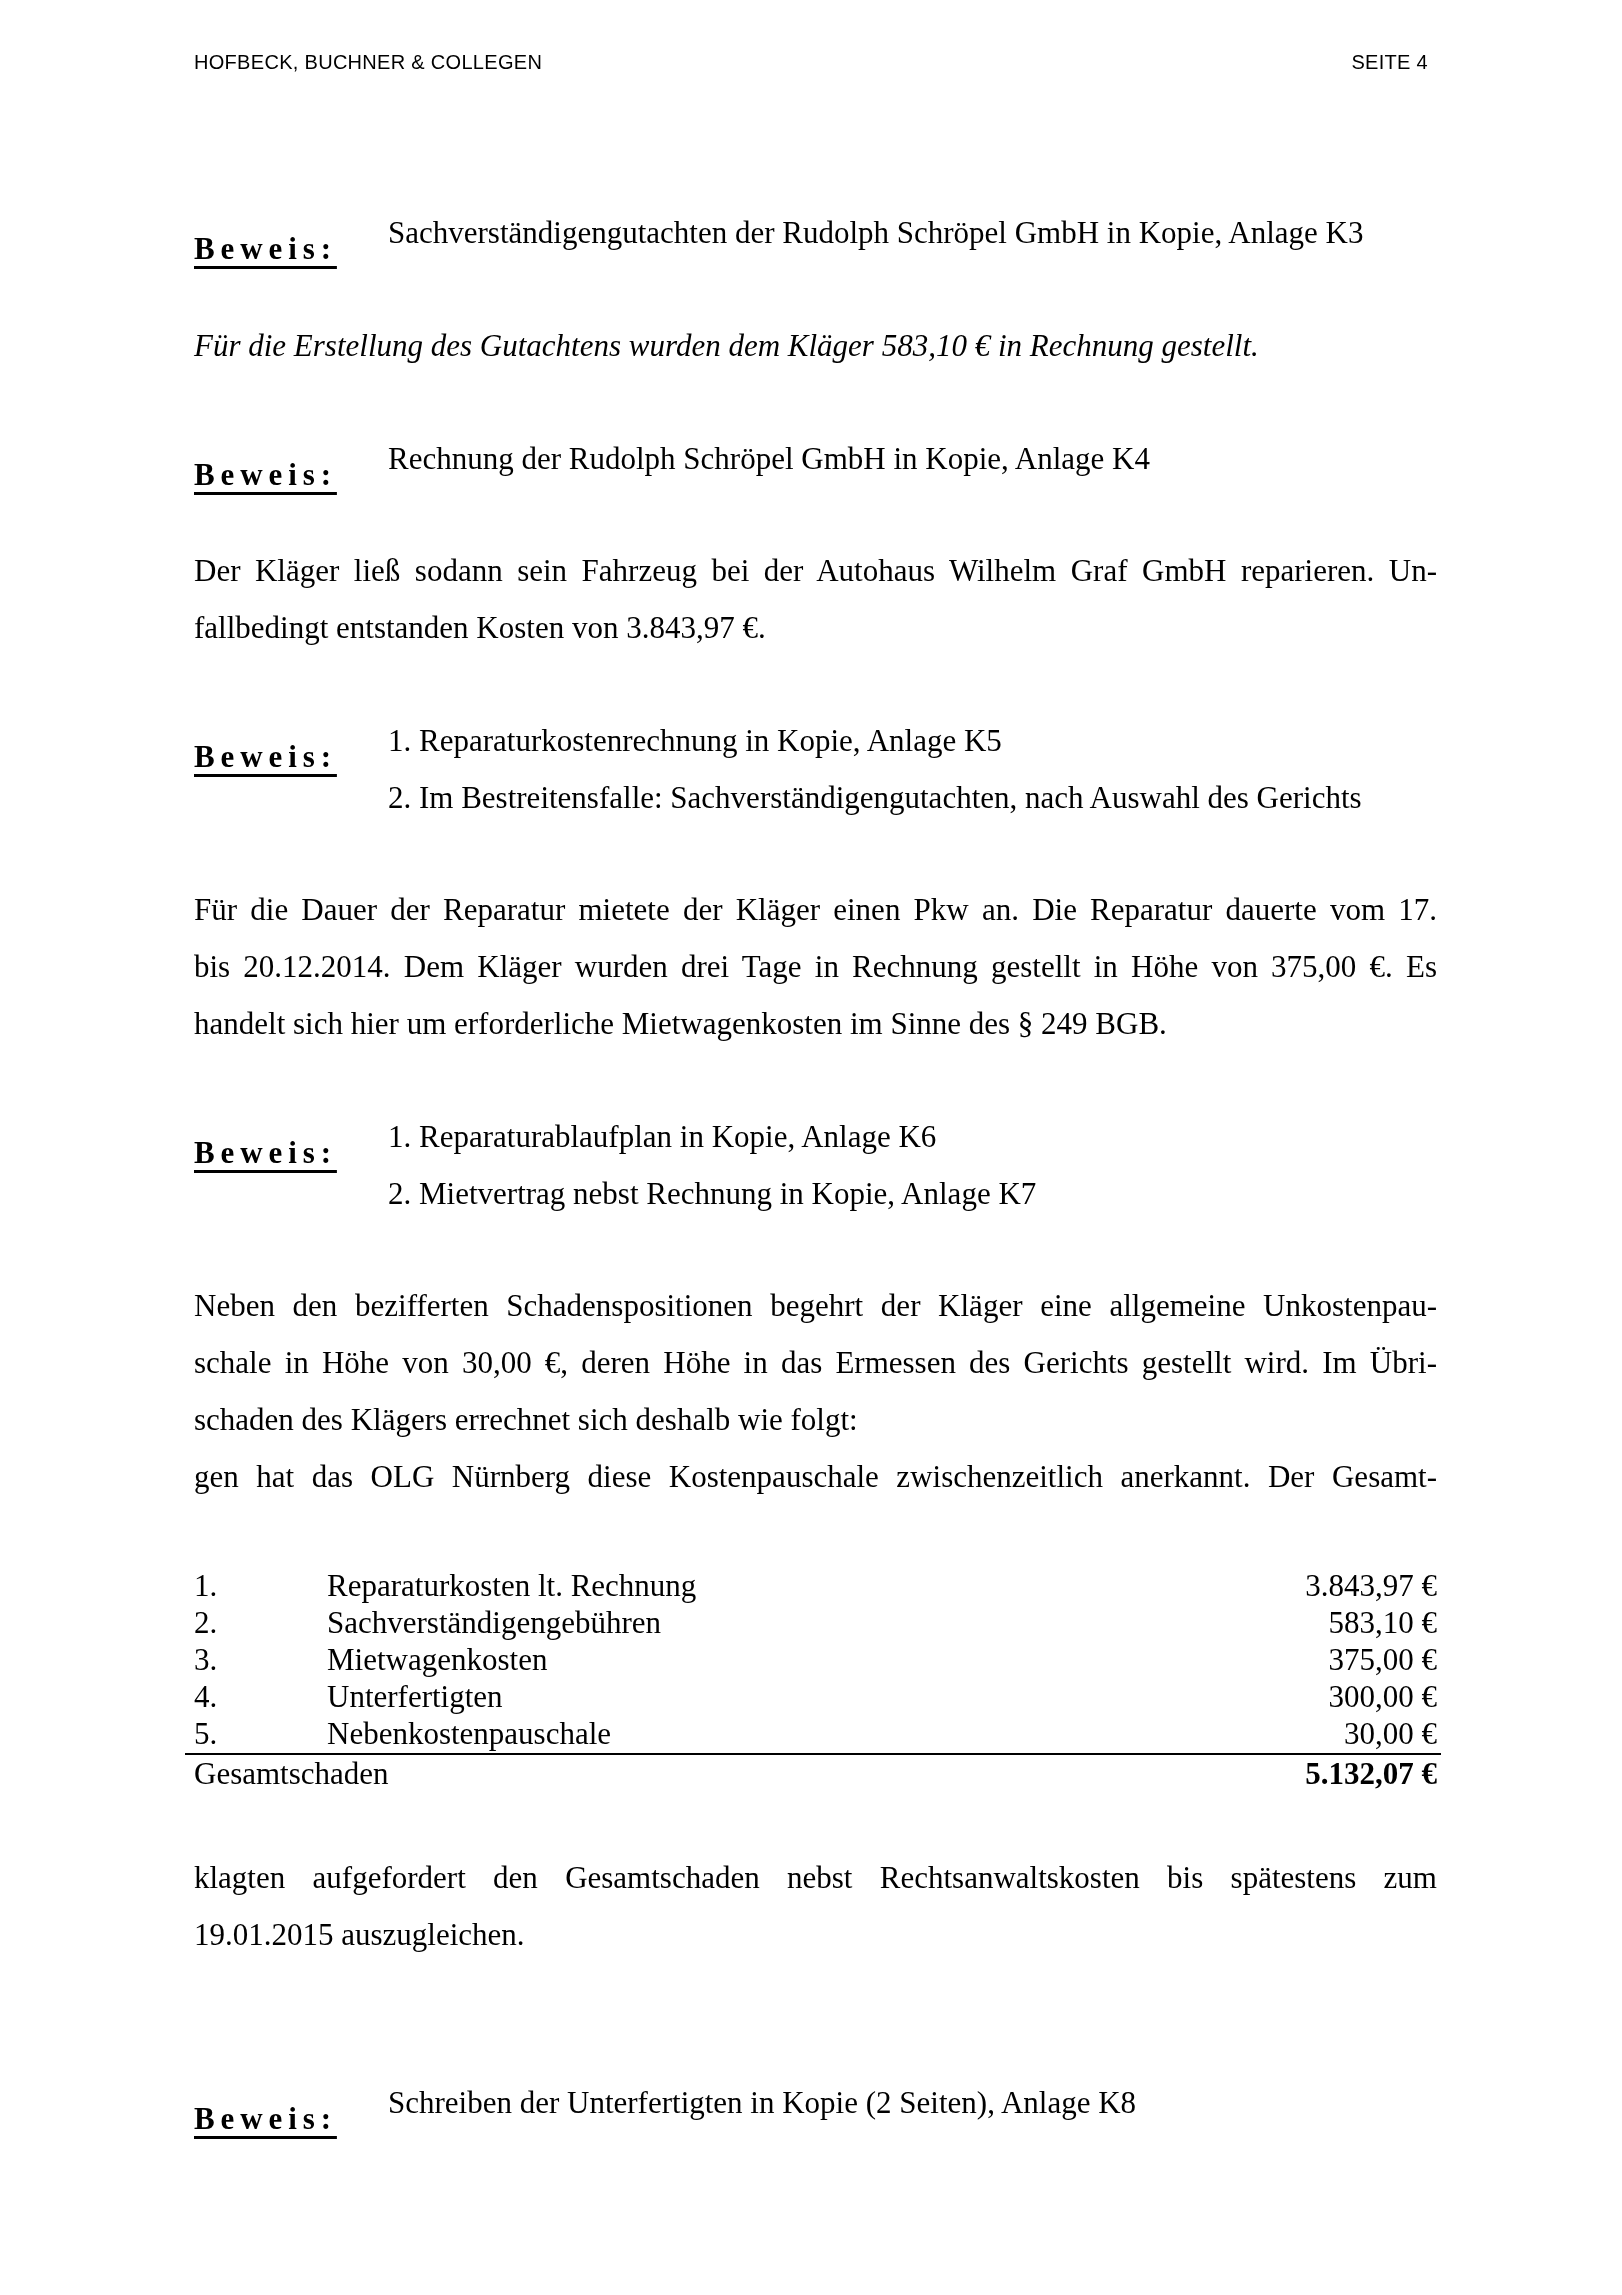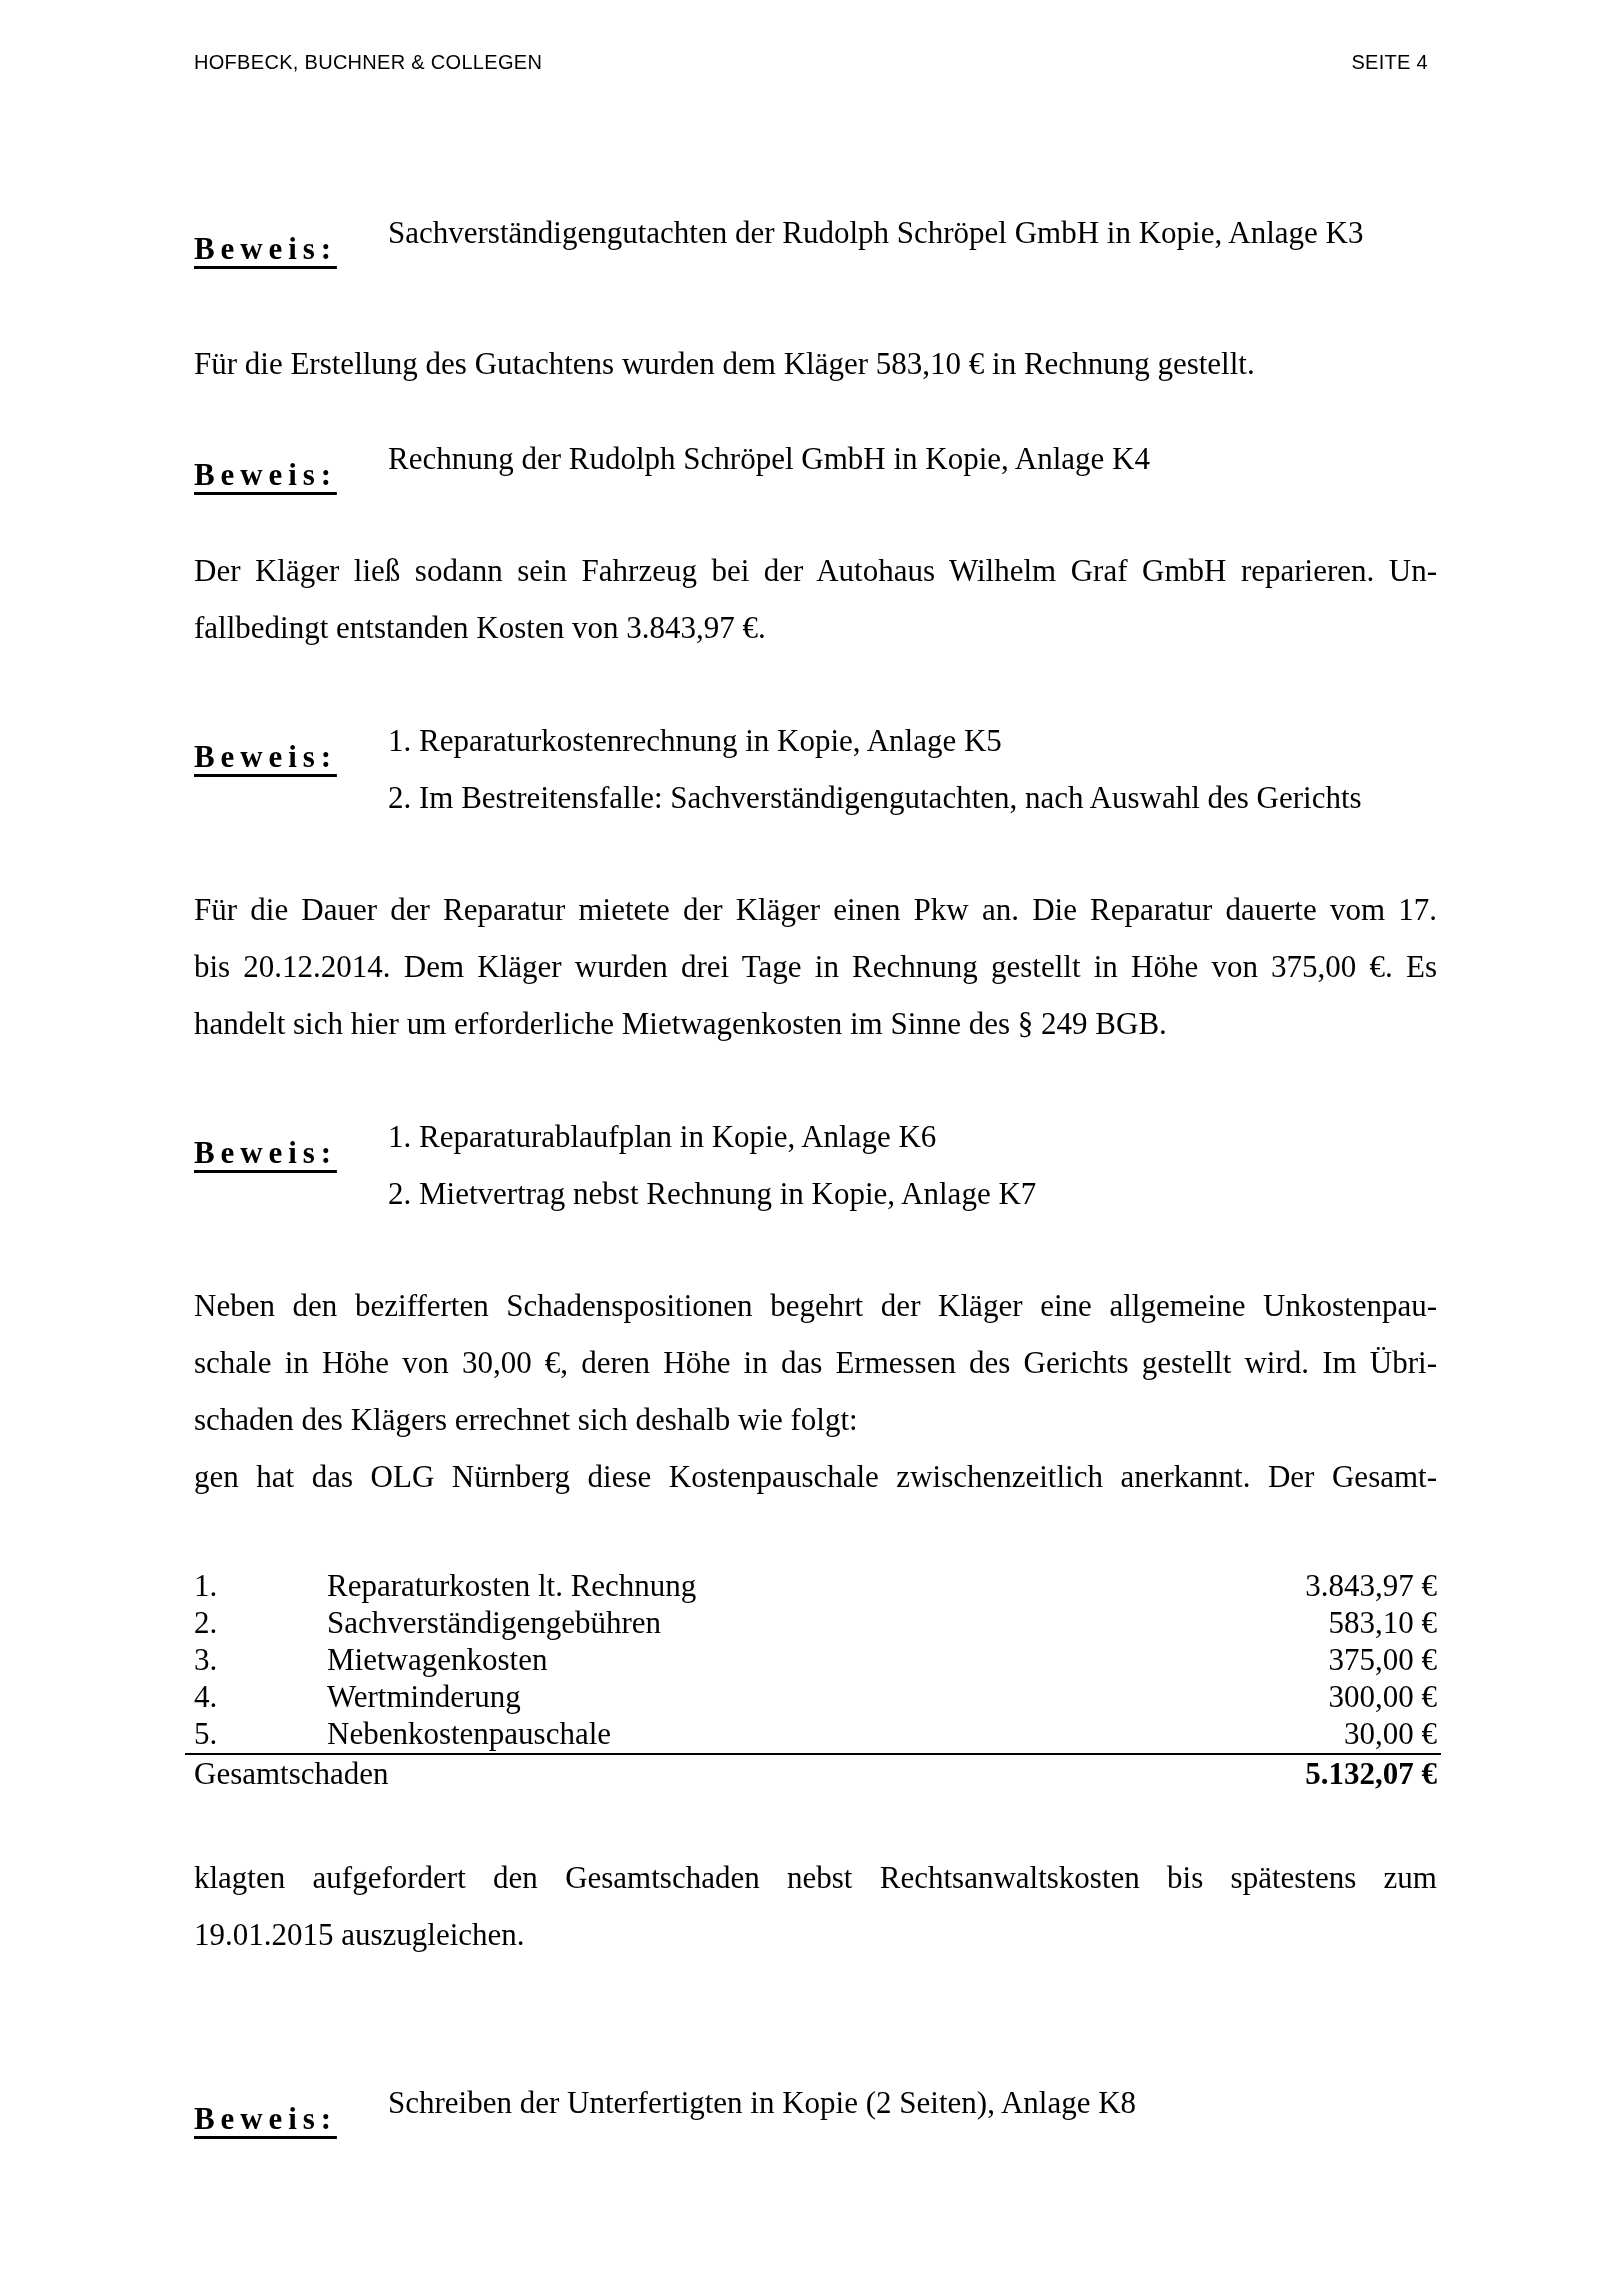--- a/index.html
+++ b/index.html
@@ -36,21 +36,21 @@
   <div class="hdr hdr-left">HOFBECK, BUCHNER &amp; COLLEGEN</div>
   <div class="hdr hdr-right">SEITE 4</div>
 
   <div class="proof" style="top:204px;">
     <span class="proof-label">Beweis:</span>
     <div class="proof-items">
       <span class="pi">Sachverständigengutachten der Rudolph Schröpel GmbH in Kopie, Anlage K3</span>
     </div>
   </div>
 
-  <div class="para" style="top:335px;">
+  <div class="para" style="top:317px;font-style:italic;">
     <span class="ln last">Für die Erstellung des Gutachtens wurden dem Kläger 583,10 € in Rechnung gestellt.</span>
   </div>
 
   <div class="proof" style="top:430px;">
     <span class="proof-label">Beweis:</span>
     <div class="proof-items">
       <span class="pi">Rechnung der Rudolph Schröpel GmbH in Kopie, Anlage K4</span>
     </div>
   </div>
 
@@ -99,21 +99,21 @@
       <span class="tlabel">Sachverständigengebühren</span>
       <span class="tval">583,10 €</span>
     </div>
     <div class="trow">
       <span class="tnum">3.</span>
       <span class="tlabel">Mietwagenkosten</span>
       <span class="tval">375,00 €</span>
     </div>
     <div class="trow">
       <span class="tnum">4.</span>
-      <span class="tlabel">Wertminderung</span>
+      <span class="tlabel">Unterfertigten</span>
       <span class="tval">300,00 €</span>
     </div>
     <div class="trow">
       <span class="tnum">5.</span>
       <span class="tlabel">Nebenkostenpauschale</span>
       <span class="tval">30,00 €</span>
     </div>
     <div class="tdivider" style="top:186px;"></div>
     <div class="ttotal" style="margin-top:2.6px;">
       <span class="tnum">Gesamtschaden</span>

